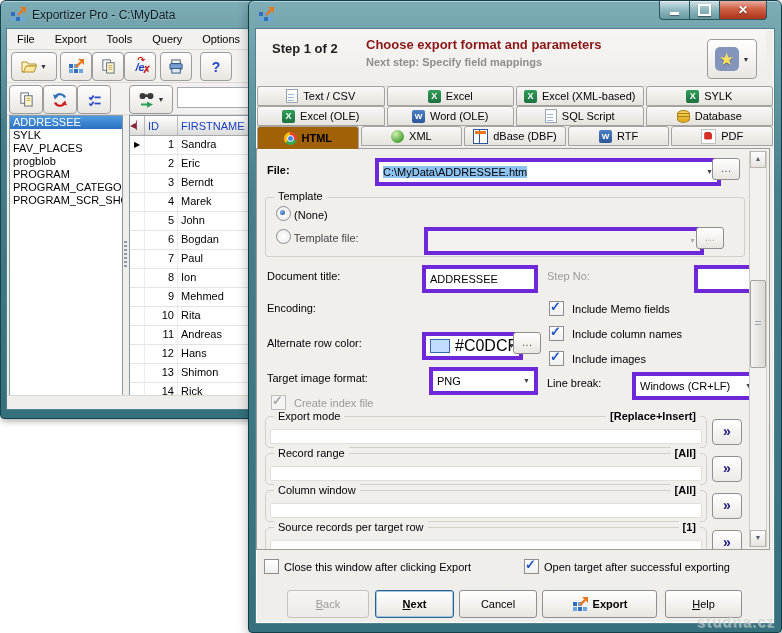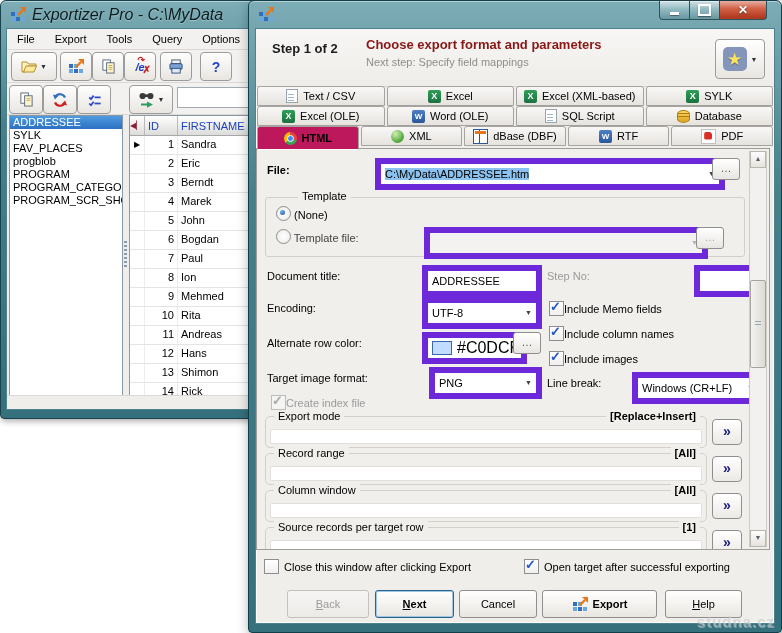--- a/index.html
+++ b/index.html
@@ -7,21 +7,21 @@
   .abs{position:absolute;}
   
   .win{position:absolute;border-radius:6px 6px 4px 4px;}
   .main-win{left:0;top:2;width:560px;height:417px;z-index:1;
     background:linear-gradient(#7dadb6,#477f8b 30%,#35707c);
     border:1px solid #16424c;box-shadow:inset 0 1px 0 rgba(255,255,255,.45), 1px 2px 6px rgba(0,0,0,.35);}
   .dlg{left:248px;top:0;width:532px;height:631px;z-index:10;
     background:linear-gradient(#7dadb6,#477f8b 30%,#35707c);
     border:1px solid #113f49;box-shadow:inset 0 1px 0 rgba(255,255,255,.45), 3px 4px 14px rgba(0,0,0,.45);}
   .titlebar{position:absolute;left:0;top:0;right:0;height:27px;display:flex;align-items:center;gap:6px;padding-left:9px;}
-  .title-text{color:#0b1b1e;font-size:16px;text-shadow:0 1px 1px rgba(255,255,255,.35);font-style:italic;}
+  .title-text{color:#0b1b1e;font-size:12px;text-shadow:0 1px 1px rgba(255,255,255,.35);}
   .client{position:absolute;background:#f0eeeb;border:1px solid #4b828d;box-shadow:inset 0 0 0 1px #fbfbfa;}
   .main-client{left:5px;right:5px;top:27px;bottom:8px;}
   .dlg-client{left:6px;right:6px;top:27px;bottom:8px;}
   
   .capbtns{position:absolute;top:-1px;right:14px;display:flex;z-index:11;}
   .capbtn{height:18px;border:1px solid #29545e;border-top-color:#1a3d45;display:flex;align-items:center;justify-content:center;
     background:linear-gradient(rgba(255,255,255,.65),rgba(255,255,255,.18) 45%,rgba(30,70,80,.18));}
   .capbtn.min{width:29px;border-radius:0 0 0 4px;}
   .capbtn.max{width:29px;border-left:none;}
   .capbtn.close{width:46px;border-left:none;border-radius:0 0 4px 0;
@@ -52,35 +52,35 @@
   .gh{border-right:1px solid #b9b9b9;color:#1b3fc0;display:flex;align-items:center;padding:0 3px;overflow:hidden;white-space:nowrap;}
   .grow{display:flex;height:18px;border-bottom:1px solid #e4e4e4;}
   .gc{border-right:1px solid #ececec;padding:0 3px;line-height:17px;overflow:hidden;white-space:nowrap;}
   .c-mark{width:14px;flex:none;text-align:center;padding:0;}
   .c-id{width:26px;flex:none;text-align:right;}
   .c-first{width:66px;flex:none;}
   .c-last{flex:1;}
   .marker{font-size:8px;line-height:17px;color:#000;}
   .statusstrip{position:absolute;left:0;bottom:0;right:0;height:13px;background:#f0eeeb;border-top:1px solid #dcd9d4;}
   
-  .dlg-header{position:absolute;left:0;top:0;right:0;height:57px;background:linear-gradient(#f7f6f4,#efedea);border-bottom:1px solid #d8d4cf;}
+  .dlg-header{position:absolute;left:0;top:0;right:8px;height:57px;background:linear-gradient(#f7f6f4,#efedea);border-bottom:1px solid #d8d4cf;}
   .step-label{position:absolute;left:16px;top:12px;font-size:13px;font-weight:bold;color:#1c1c1c;}
   .hdr-title{position:absolute;left:110px;top:8px;font-size:13px;font-weight:bold;color:#8a1616;}
-  .hdr-sub{position:absolute;left:110px;top:27px;font-size:11px;font-weight:normal;color:#8f8d8a;}
+  .hdr-sub{position:absolute;left:110px;top:27px;font-size:11px;font-weight:bold;color:#8f8d8a;}
   .star-btn{position:absolute;right:9px;top:10px;width:48px;height:38px;background:linear-gradient(#ffffff,#e9e6e1);
     border:1px solid #9c9c9c;border-radius:4px;display:flex;align-items:center;justify-content:center;gap:4px;}
   .star-sq{width:24px;height:24px;border-radius:5px;background:#8395bb;display:flex;align-items:center;justify-content:center;
     color:#ffe35c;font-size:17px;text-shadow:0 1px 1px rgba(0,0,0,.3);}
   
   .tabstrip{position:absolute;left:0;top:57px;right:0;height:62px;}
   .tabrow{display:flex;height:20px;}
   .tab{position:relative;flex:1;margin:0 1px;border:1px solid #a5a3a0;border-radius:3px 3px 0 0;
     background:linear-gradient(#f9f8f7,#e6e3de);display:flex;align-items:center;justify-content:center;gap:5px;
     white-space:nowrap;overflow:hidden;}
-  .tab.active{background:#be185d;font-weight:bold;border-bottom-color:#fff;height:22px;z-index:3;}
+  .tab.active{background:#a16207;font-weight:bold;border-bottom-color:#fff;height:22px;z-index:3;}
   .r3 .tab{border-radius:3px 3px 0 0;}
   .tic{width:13px;height:13px;flex:none;position:relative;display:inline-block;}
   .ic-doc{background:linear-gradient(#fff 0 0) ,#fff;border:1px solid #98a4ae;width:10px;height:12px;
     background-image:repeating-linear-gradient(#fff 0 2px,#9db7d8 2px 3px);background-size:6px 100%;background-position:1px 2px;background-repeat:no-repeat;}
   .ic-excel{background:linear-gradient(#2f9e57,#1c7140);border-radius:2px;}
   .ic-excel::after{content:"X";position:absolute;inset:0;color:#fff;font-size:9px;font-weight:bold;text-align:center;line-height:13px;}
   .ic-word{background:linear-gradient(#4d7fc4,#2b579a);border-radius:2px;}
   .ic-word::after{content:"W";position:absolute;inset:0;color:#fff;font-size:8px;font-weight:bold;text-align:center;line-height:13px;}
   .ic-db{background:linear-gradient(#ffd95e,#d9a520);border:1px solid #a87e14;border-radius:50%/30%;width:11px;height:11px;}
   .ic-db::after{content:"";position:absolute;left:0;right:0;top:2px;height:2px;border-top:1px solid #a87e14;border-bottom:1px solid #a87e14;}
@@ -89,36 +89,36 @@
   .ic-xml{border-radius:50%;background:radial-gradient(circle at 35% 30%,#d2f0b0,#4aa437 70%);}
   .ic-dbase{background:#fff;border:1px solid #2b579a;}
   .ic-dbase::after{content:"";position:absolute;left:1px;top:1px;right:1px;height:3px;background:#e8761a;}
   .ic-dbase::before{content:"";position:absolute;left:5px;top:0;bottom:0;width:1px;background:#2b579a;box-shadow:0 5px 0 #2b579a inset;}
   .ic-pdf{background:#fff;border:1px solid #c0c0c0;}
   .ic-pdf::after{content:"";position:absolute;left:2px;top:2px;width:8px;height:8px;background:#d93025;border-radius:2px;clip-path:polygon(0 0,70% 0,100% 30%,100% 100%,0 100%);}
   
   .content{position:absolute;left:0;top:119px;width:512px;height:400px;background:#f1efec;border:1px solid #9f9d98;overflow:hidden;z-index:2;}
   .lbl{position:absolute;white-space:nowrap;}
   .lbl.dis{color:#9a9a9a;}
-  .field{position:absolute;background:#fff;border:6px solid #6d28d9;display:flex;align-items:center;padding:0 4px;white-space:nowrap;overflow:hidden;}
+  .field{position:absolute;background:#fff;border:4px solid #6d28d9;display:flex;align-items:center;padding:0 4px;white-space:nowrap;overflow:hidden;}
   .field .sel{background:#8cc2f0;}
   .field.dis{background:#f3f2f0;}
   .combo-arr{position:absolute;right:4px;top:50%;transform:translateY(-53%);font-size:7px;color:#404040;}
   .combo-arr.dis{color:#b0b0b0;}
   .btn-dots{position:absolute;background:linear-gradient(#ffffff,#e9e6e1);border:1px solid #8f8f8f;border-radius:3px;
     text-align:center;color:#555;line-height:16px;}
   .fieldset{position:absolute;border:1px solid #d3d0ca;border-radius:3px;}
-  .fs-legend{position:absolute;top:-8px;left:8px;background:#f1efec;padding:0 4px;margin-left:24px;}
+  .fs-legend{position:absolute;top:-8px;left:8px;background:#f1efec;padding:0 4px;}
   .rb{position:relative;display:inline-block;width:13px;height:13px;border-radius:50%;border:1px solid #8e8e8e;background:radial-gradient(#fff,#e9e9e9);vertical-align:-2px;}
   .rb.on::after{content:"";position:absolute;left:3px;top:3px;width:5px;height:5px;border-radius:50%;background:radial-gradient(circle at 35% 30%,#7db4ea,#1b4f9e);}
   .cb{position:relative;display:inline-block;width:13px;height:13px;border:1px solid #8e8e8e;background:linear-gradient(#fff,#efefef);vertical-align:-2px;flex:none;}
   .cb.checked::after{content:"✓";position:absolute;left:0px;top:-3px;font-size:13px;font-weight:bold;color:#2456c8;}
   .cb.dis{border-color:#bdbdbd;background:#f4f4f3;}
   .cb.dis.checked::after{color:#aaa;}
-  .cbrow{position:absolute;display:flex;gap:0;align-items:center;white-space:nowrap;text-align:right;}
+  .cbrow{position:absolute;display:flex;gap:8px;align-items:center;white-space:nowrap;text-align:right;}
   .swatch{width:18px;height:12px;background:#C0DCFF;border:1px solid #3a66b0;margin-right:5px;flex:none;}
   
   .ranges{position:absolute;left:8px;top:267px;width:442px;}
   .range{position:relative;height:30px;margin-bottom:5px;border:1px solid #d3d0ca;border-radius:5px;}
   .rlabel{position:absolute;top:-7px;left:8px;background:#f1efec;padding:0 4px;}
   .rvalue{position:absolute;top:-7px;right:6px;background:#f1efec;padding:0 4px;font-weight:bold;}
   .rbar{position:absolute;left:4px;right:4px;bottom:3px;height:13px;background:#fff;border:1px solid #e2dfda;border-radius:2px;}
   .btn-chev{position:absolute;right:-36px;top:2px;width:28px;height:24px;background:linear-gradient(#ffffff,#ece9e5);
     border:1px solid #8f8f8f;border-radius:4px;color:#1b1b7e;font-weight:bold;font-size:14px;line-height:22px;text-align:center;}
   
@@ -505,24 +505,20 @@
       <div class="field" style="left:165px;top:116px;width:100px;height:20px">
         <span>ADDRESSEE</span>
       </div>
 
       <span class="lbl dis" style="left:290px;top:121px">Step No:</span>
       <div class="field" style="left:437px;top:116px;width:46px;height:20px">
         <span></span>
       </div>
 
       <span class="lbl" style="left:10px;top:153px">Encoding:</span>
-      <div class="field" style="left:165px;top:148px;width:100px;height:20px">
-        <span>UTF-8</span>
-        <span class="combo-arr">▼</span>
-      </div>
 
       <span class="lbl" style="left:10px;top:188px">Alternate row color:</span>
       <div class="field" style="left:165px;top:183px;width:85px;height:20px">
         <span class="swatch"></span>
         <span style="font-size:16px">#C0DCFF</span>
         <span class="combo-arr">▼</span>
       </div>
       <div class="btn-dots" style="left:256px;top:183px;width:26px;height:20px;line-height:18px">…</div>
 
       <span class="lbl" style="left:10px;top:223px">Target image format:</span>

